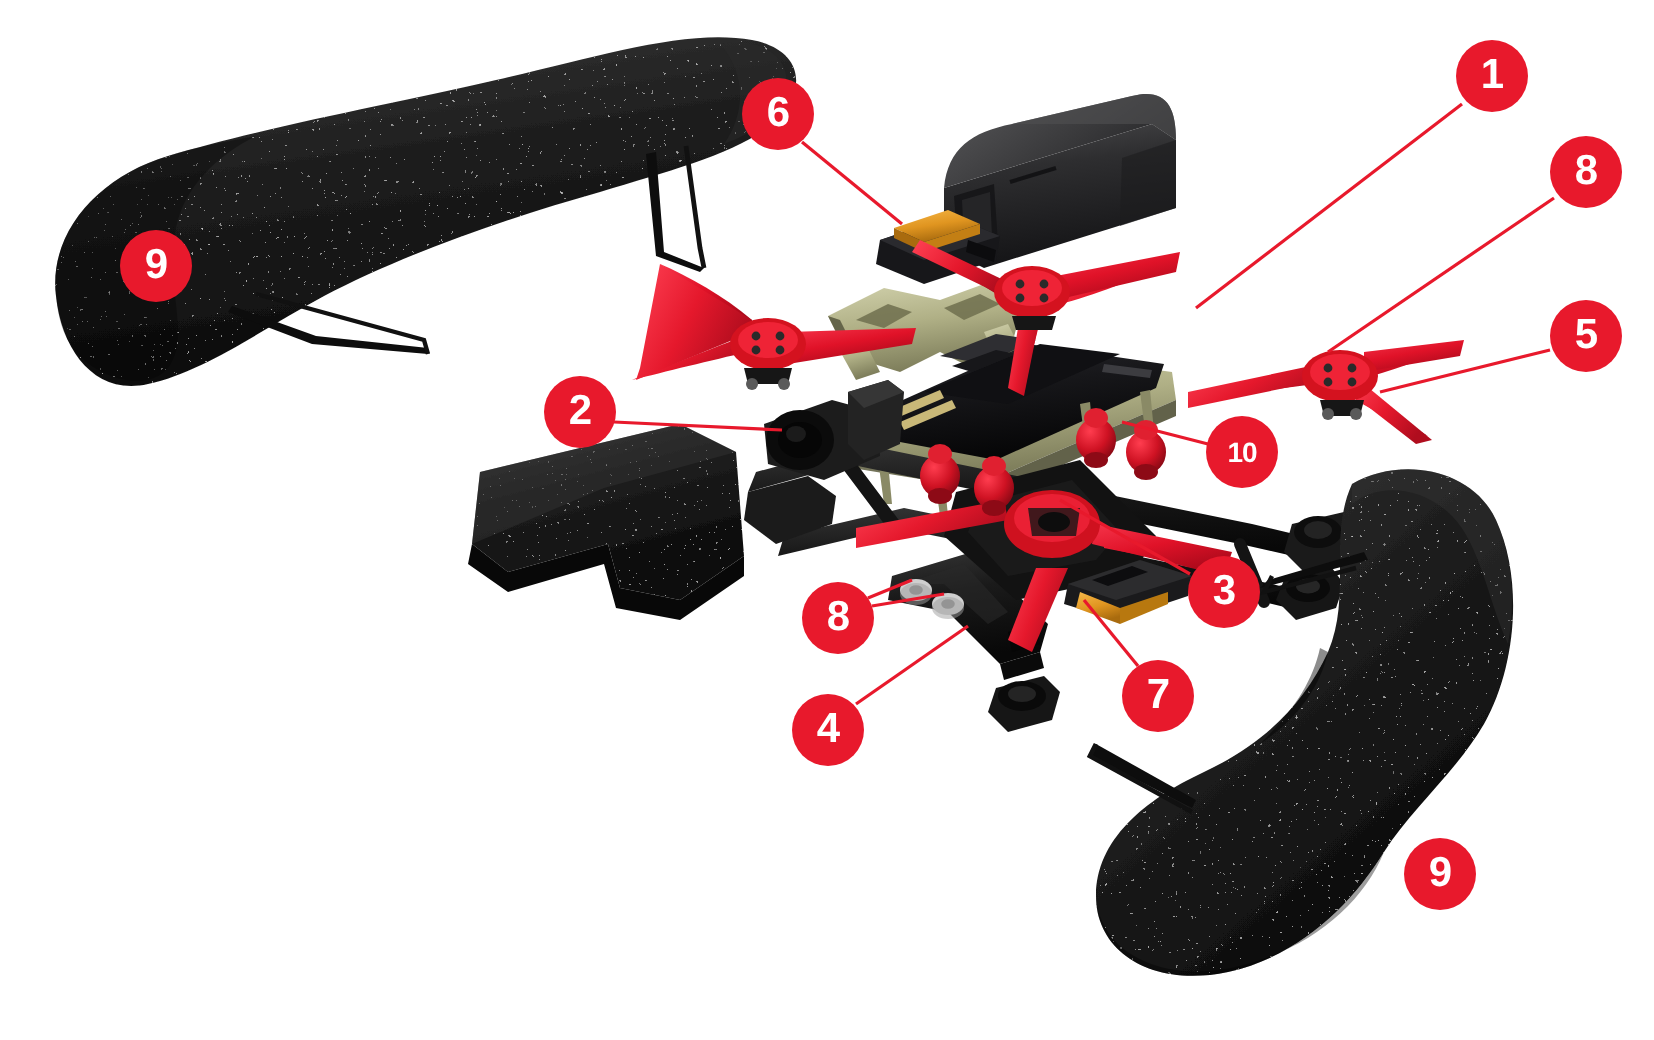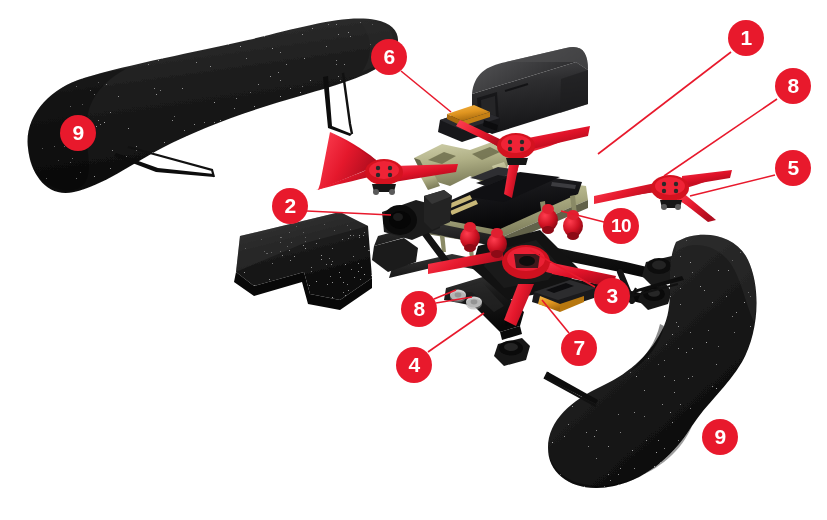--- a/index.html
+++ b/index.html
@@ -36,21 +36,21 @@
     color: #ffffff;
     font-family: "Liberation Sans", sans-serif;
     font-size: 21px;
     font-weight: bold;
     line-height: 36px;
     text-align: center;
     letter-spacing: -0.5px;
     user-select: none;
   }
   .callout.wide {
-    font-size: 19px;
+    font-size: 14px;
   }
 </style>
 </head>
 <body>
 
 <div id="stage">
 
   <svg id="diagram-svg" viewBox="0 0 827 520" xmlns="http://www.w3.org/2000/svg">
     <defs>
       <linearGradient id="foamGrad" x1="0" y1="0" x2="0.3" y2="1">

